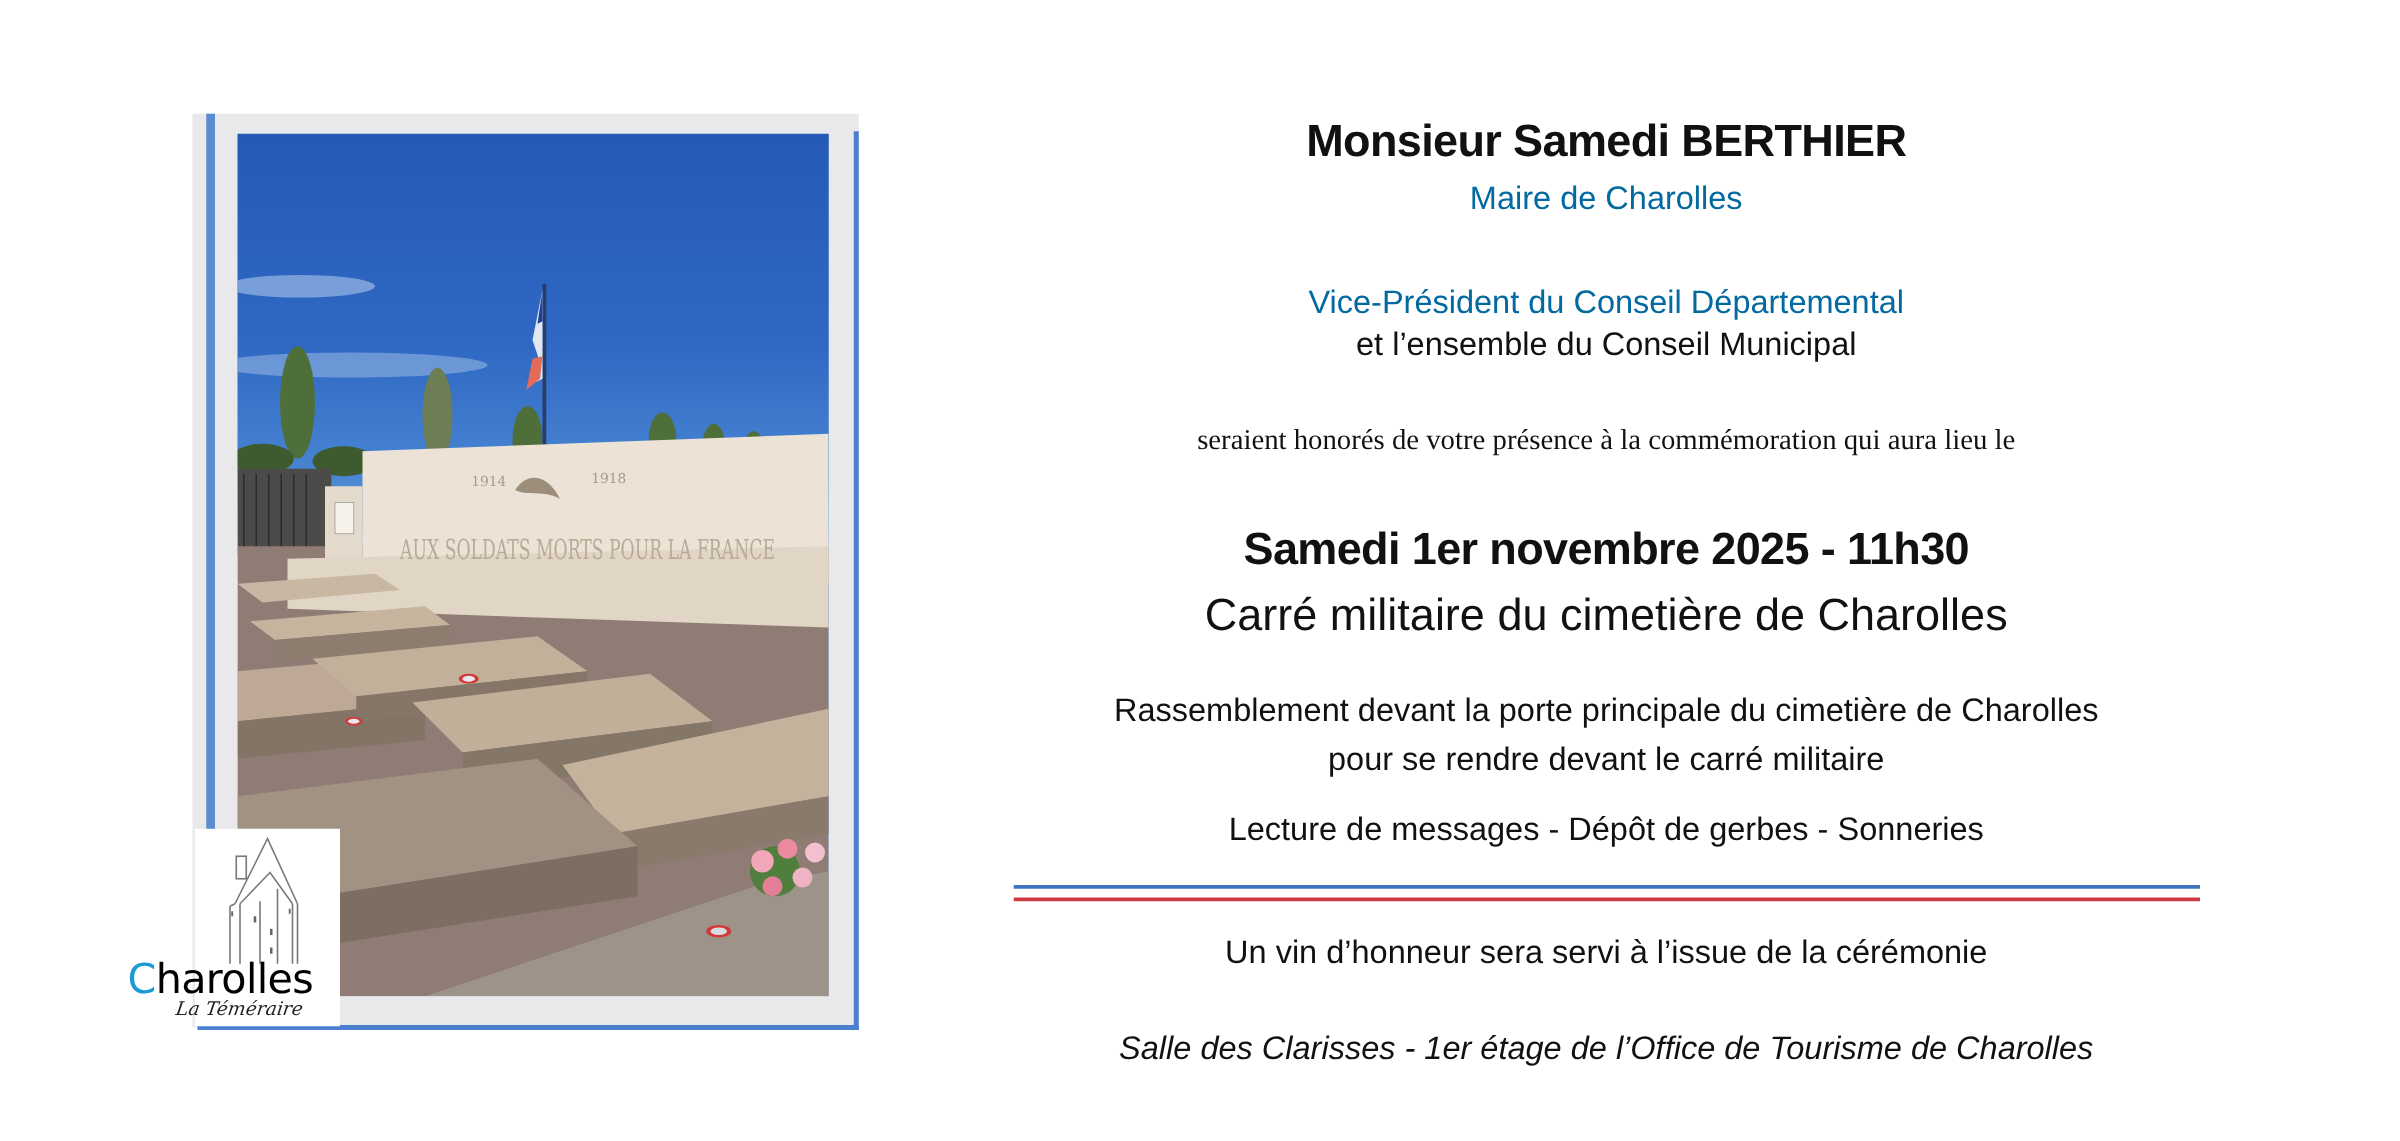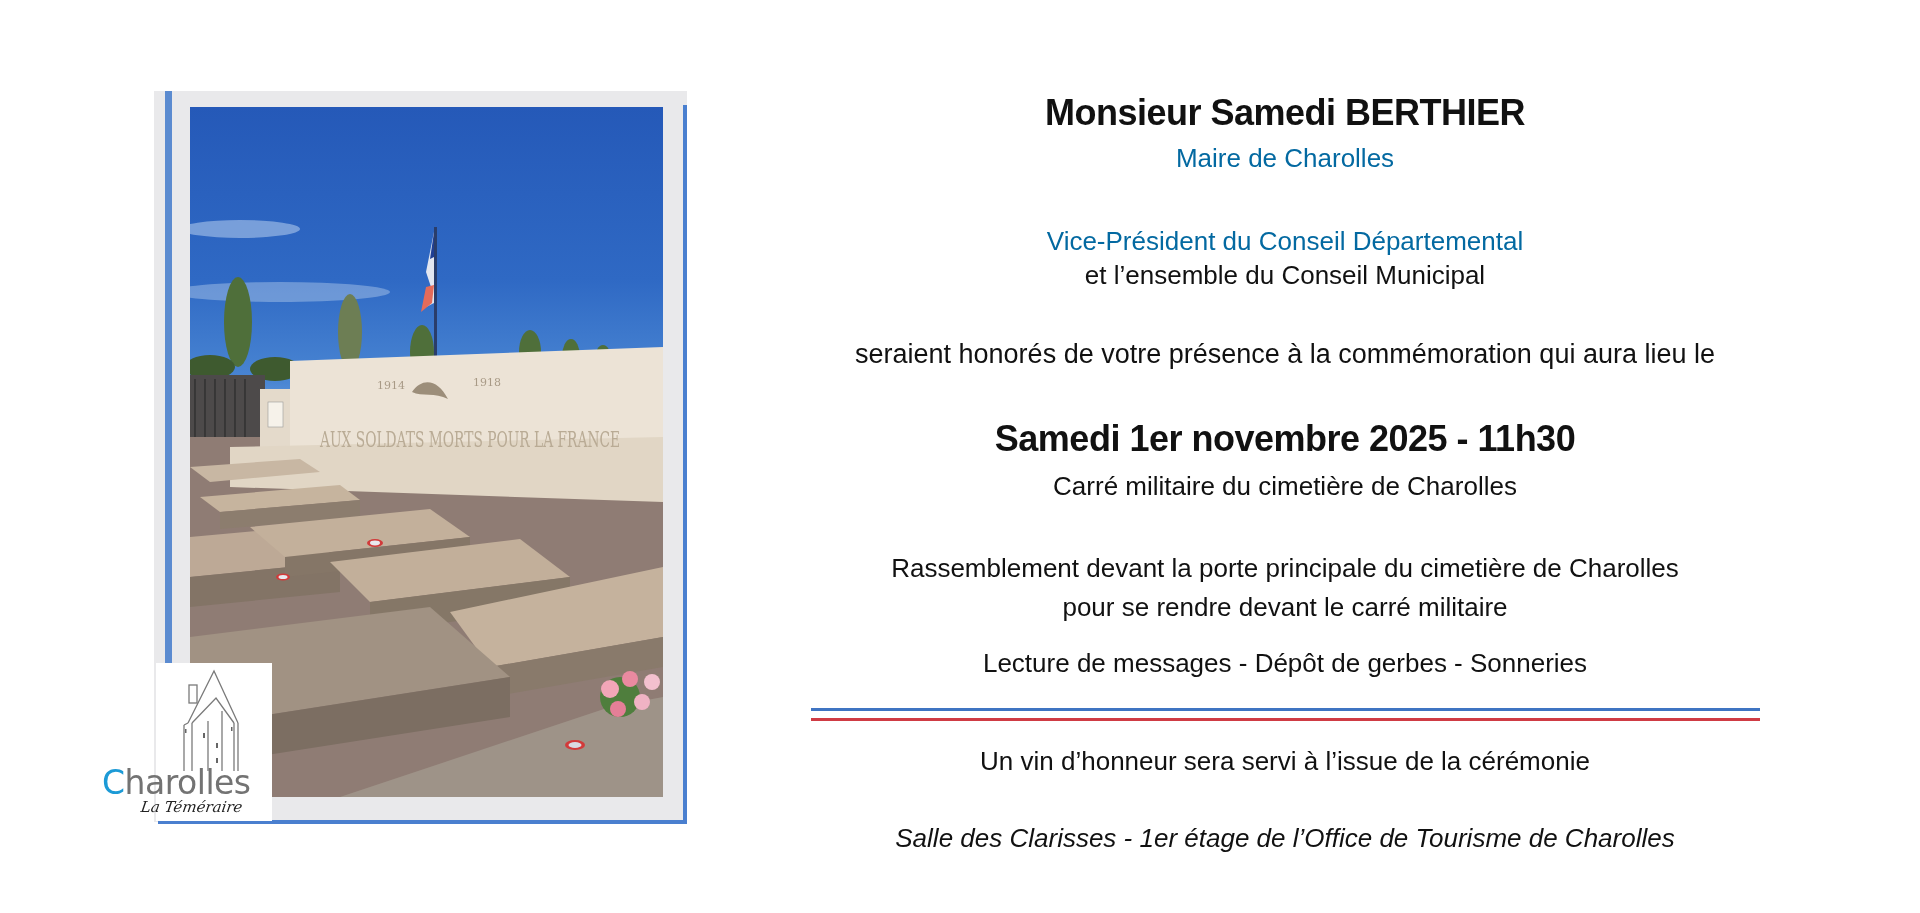--- a/index.html
+++ b/index.html
@@ -30,40 +30,40 @@
     
     .logo {
       position: absolute; left: 156px; top: 663px; width: 116px; height: 158px; background: #ffffff;
     }
     .logo svg { position: absolute; left: 0; top: 0; }
     .logo-wordmark {
       position: absolute; left: -54px; top: 100px; font-family: "DejaVu Sans", sans-serif;
       font-size: 33px; letter-spacing: -0.5px; font-weight: normal; white-space: nowrap;
     }
     .logo-wordmark .c { color: #1c9ad6; }
-    .logo-wordmark .rest { color: #737373; }
+    .logo-wordmark .rest { color: #000000; }
     .logo-tagline {
       position: absolute; left: -15px; top: 135px; font-family: "DejaVu Serif", serif;
       font-style: italic; font-size: 15px; color: #222; white-space: nowrap; transform: skewX(-8deg);
     }
 
     
     .text-col {
       position: absolute; left: 790px; width: 990px; text-align: center;
       font-family: "Liberation Sans", "DejaVu Sans", sans-serif;
     }
     .line { position: absolute; left: 0; width: 990px; text-align: center; white-space: nowrap; }
     .host-name { top: 92px; font-size: 36px; font-weight: bold; letter-spacing: -0.5px; }
     .host-role { font-size: 26px; color: #0369a1; }
     .host-role-1 { top: 143px; }
     .host-role-2 { top: 182px; margin-top: 44px; }
     .council { top: 260px; font-size: 26px; }
-    .invite-phrase { top: 339px; font-size: 27px; }
+    .invite-phrase { top: 339px; font-size: 23px; font-family: Liberation Serif, serif; }
     .event-date { top: 418px; font-size: 36px; font-weight: bold; letter-spacing: -0.5px; }
-    .event-place { top: 471px; font-size: 26px; }
+    .event-place { top: 471px; font-size: 36px; }
     .program { font-size: 26px; }
     .program-1 { top: 553px; }
     .program-2 { top: 592px; }
     .program-3 { top: 648px; }
     .reception { font-size: 26px; }
     .reception-1 { top: 746px; }
     .reception-2 { top: 823px; font-style: italic; }
 
     .rule-blue {
       position: absolute; left: 811px; top: 708px; width: 949px; height: 3px; background: #3f74c2;

